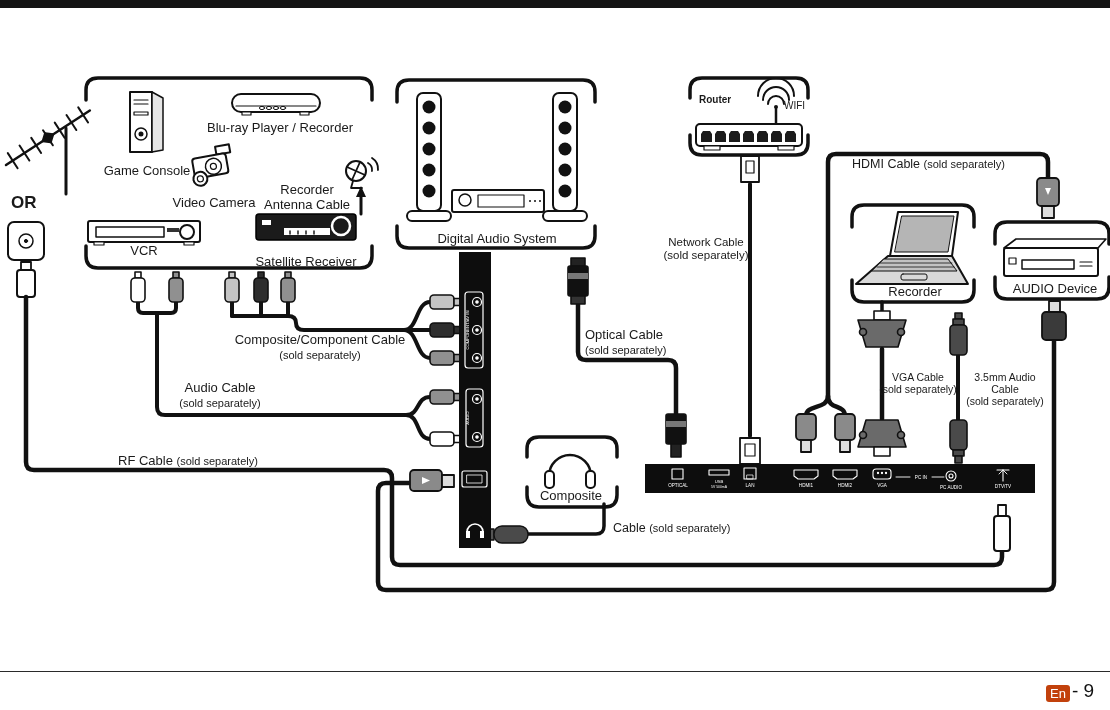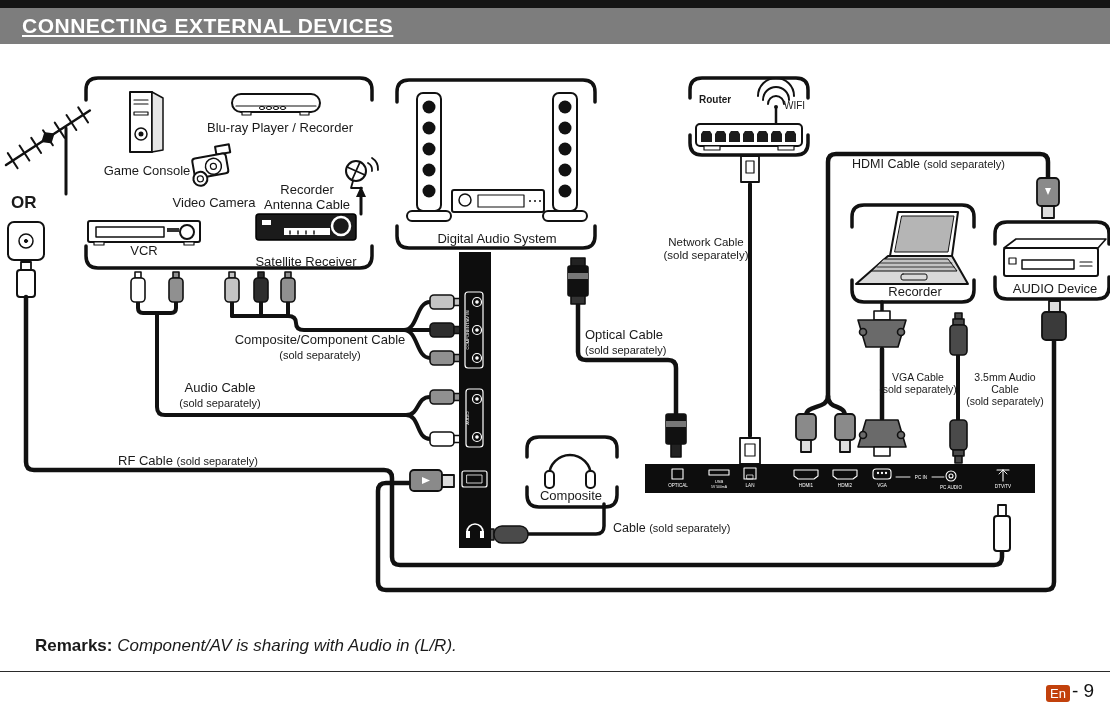--- a/index.html
+++ b/index.html
@@ -24,23 +24,20 @@
   #langbadge{position:absolute;left:1046px;top:685px;background:#c2410c;color:#fff;
              font-size:13px;border-radius:3px;padding:1px 4px;}
   #pagenum{position:absolute;left:1072px;top:680px;font-size:19px;color:#111;}
   .orlbl{position:absolute;left:11px;top:193px;font-size:17px;font-weight:bold;}
 </style>
 </head>
 <body>
 
 <div id="page">
   <div id="topbar"></div>
-  <div id="header">
-    <span class="title">CONNECTING EXTERNAL DEVICES</span>
-  </div>
 
   <svg width="1110" height="710" viewBox="0 0 1110 710">
     <g fill="none" stroke="#111" stroke-linecap="round" stroke-linejoin="round">
 
       <g stroke-width="3.5">
         <path d="M86,100 L86,90 Q86,78 98,78 L360,78 Q372,78 372,90 L372,100"></path>
         <path d="M86,246 L86,256 Q86,268 98,268 L360,268 Q372,268 372,256 L372,246"></path>
       </g>
       <g stroke-width="3.5">
         <path d="M397,102 L397,92 Q397,80 409,80 L583,80 Q595,80 595,92 L595,102"></path>
@@ -460,20 +457,16 @@
     <span class="wrapblk" style="width:72px;">3.5mm Audio Cable</span>
     <span class="blk">(sold separately)</span>
   </div>
 
   <div class="lbl ctr" style="left:571px;top:489px;">Composite</div>
   <div class="lbl" style="left:613px;top:521px;font-size:12.5px;">
     <span>Cable</span>
     <span class="sold">(sold separately)</span>
   </div>
 
-  <div id="remarks">
-    <span class="rl">Remarks:</span>
-    <span class="rt">Component/AV is sharing with Audio in (L/R).</span>
-  </div>
   <div id="rule"></div>
   <span id="langbadge">En</span>
   <span id="pagenum">- 9</span>
 </div>
 
 </body></html>

